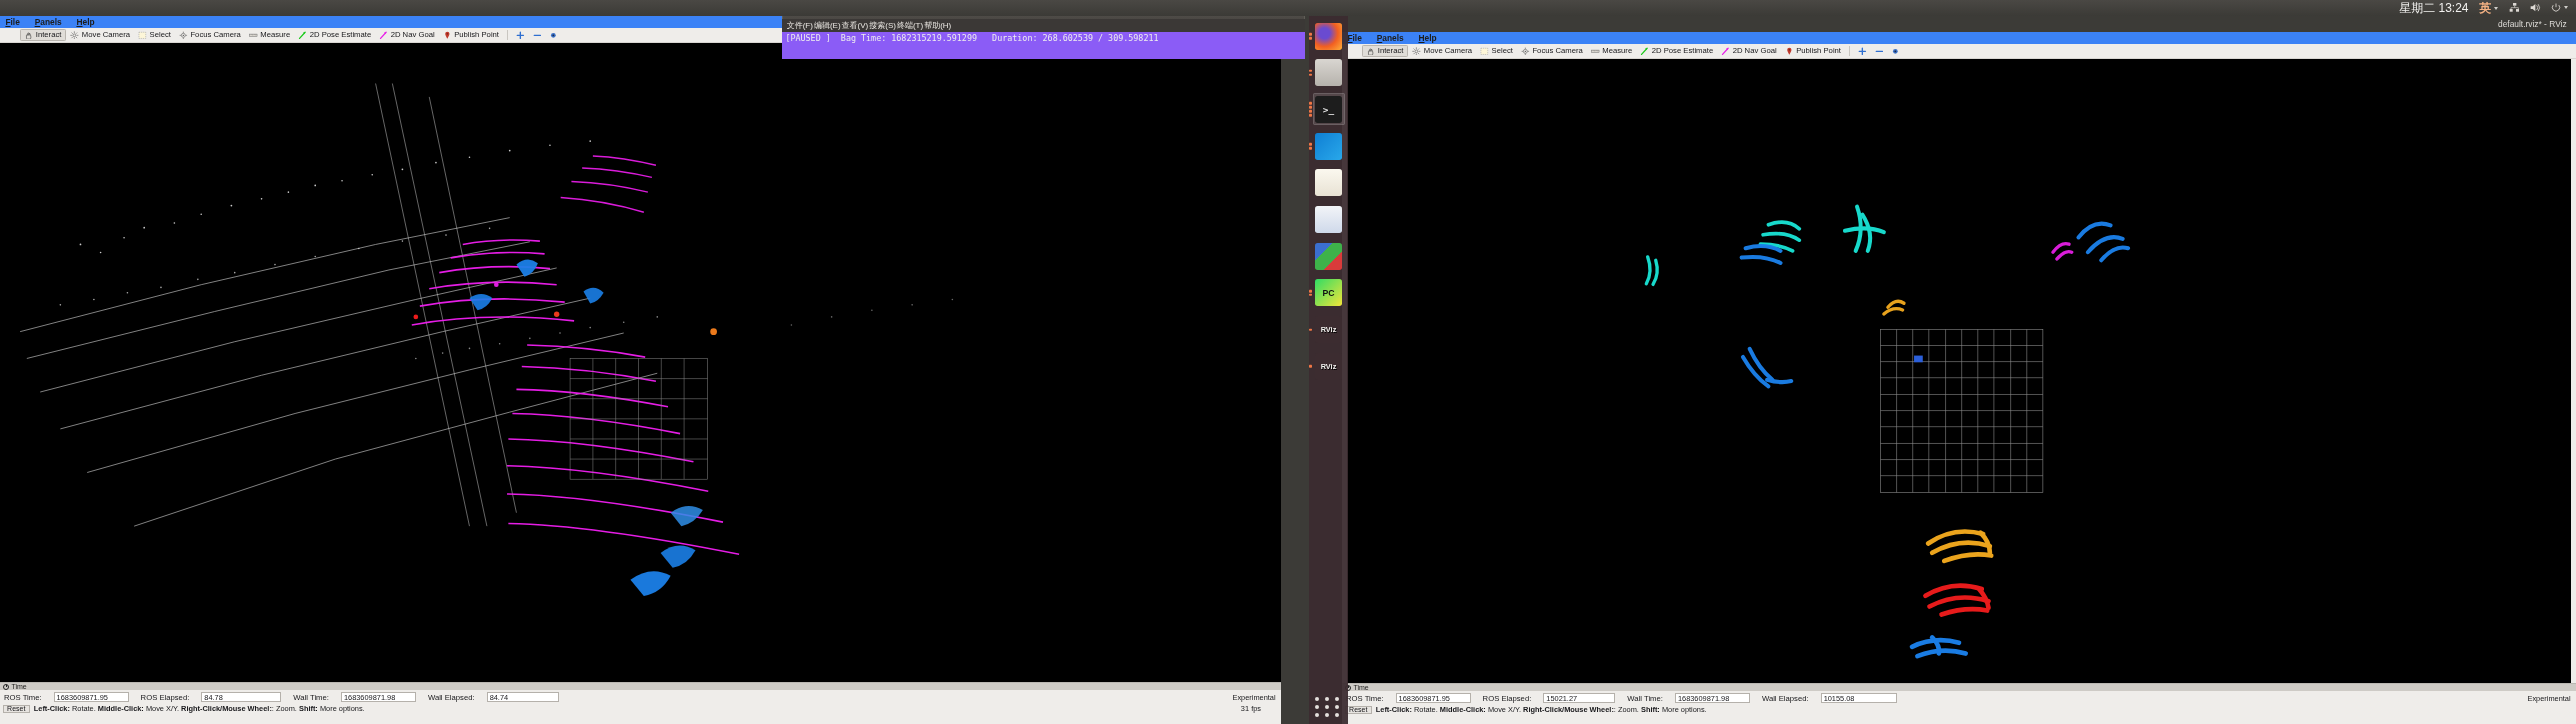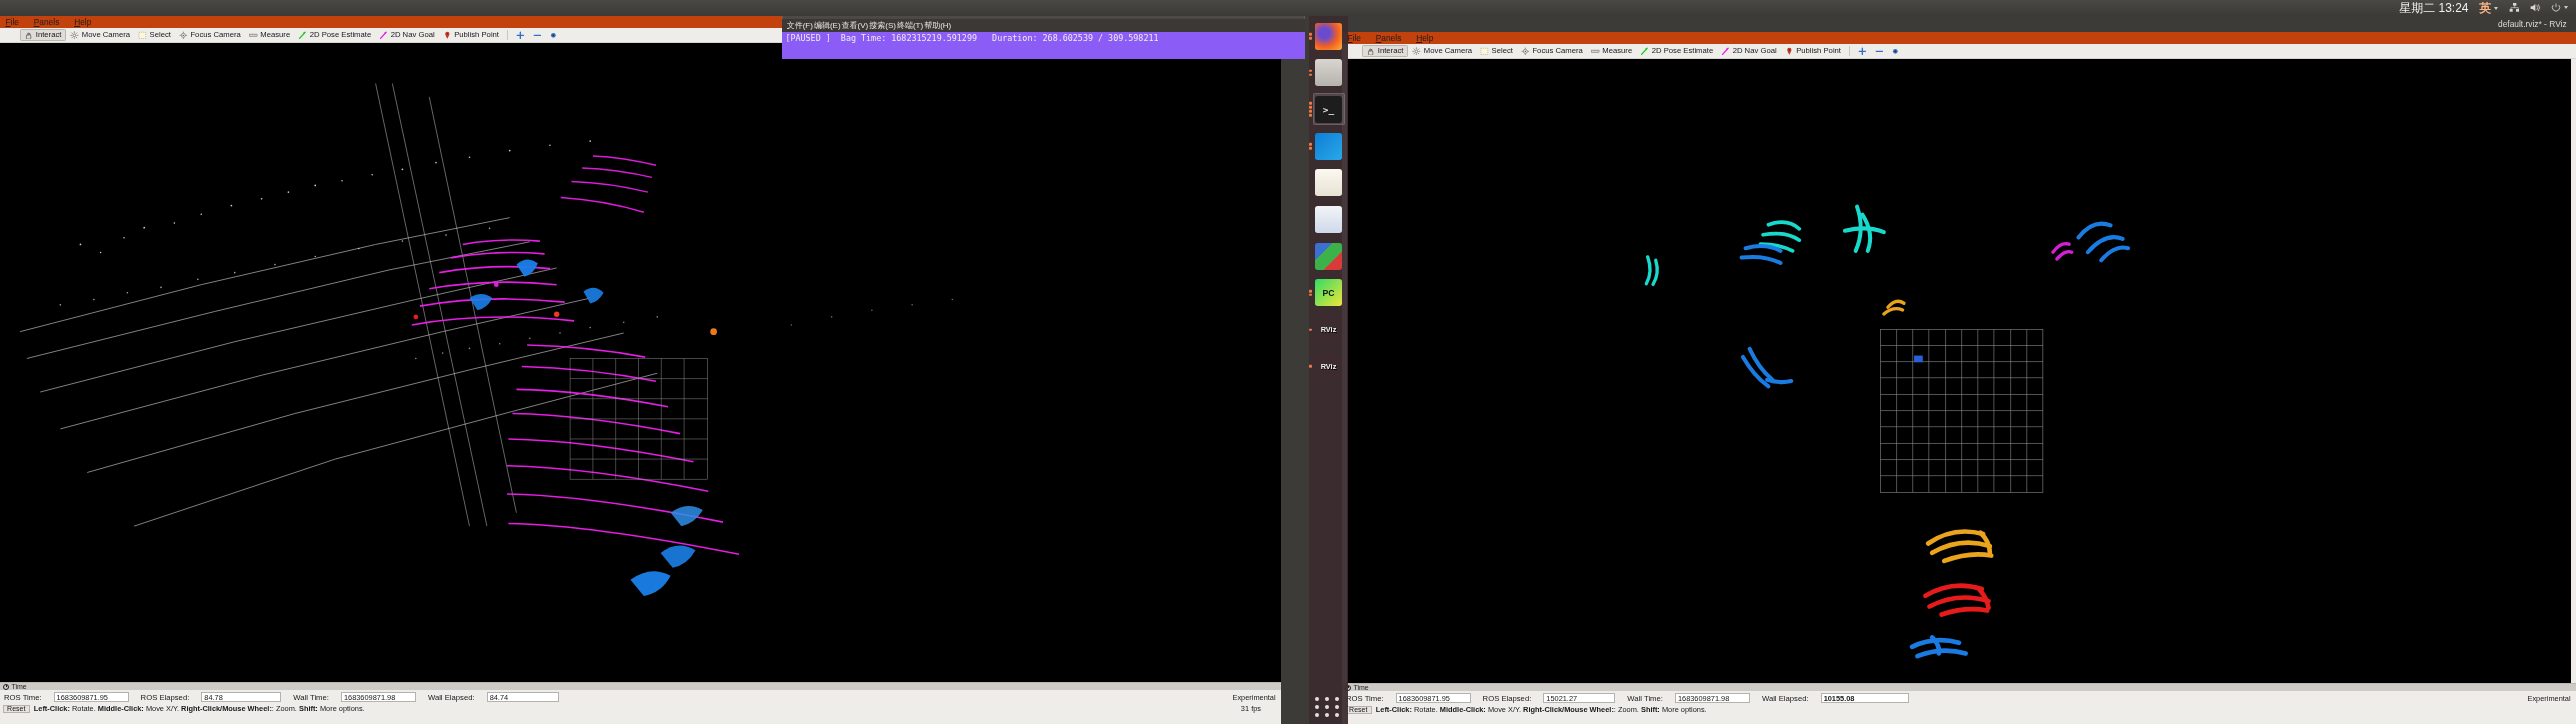--- a/index.html
+++ b/index.html
@@ -45,22 +45,22 @@
   .grid-dots i { background:#e3e0dc; border-radius:50%; width:4px;height:4px; display:block; }
 
   
   .rviz-win { position:absolute; background:#efedea; z-index:10; }
   .rviz-title {
     height:16px; background:#3c3b37; color:#dedcd8;
     display:flex; align-items:center; justify-content:center;
     font-size:8.4px; position:relative;
   }
   .menubar {
-    height:12px; background:#c2410c; display:flex; align-items:center;
-    gap:14.8px; padding-left:5.4px; font-size:8.4px; color:#1d1d1b;
+    height:12px; background:#3b82f6; display:flex; align-items:center;
+    gap:14.8px; padding-left:5.4px; font-size:8.4px; color:#1d1d1b;font-weight:bold;
   }
   .menubar span u { text-decoration: underline; }
   .toolbar {
     height:14.8px; background:#efedea; border-bottom:0.7px solid #d8d5d1;
     display:flex; align-items:center; gap:1.3px; padding-left:20px;
   }
   .tbtn {
     display:flex; align-items:center; gap:2.7px;
     font-size:7.7px; color:#17171a; padding:1.3px 3.4px; border-radius:1.3px;
     white-space:nowrap; height:12.7px;
@@ -527,21 +527,21 @@
     </div>
 
     <div class="timebar" id="timeR">
         <span>ROS Time:</span>
         <div class="tfield" style="width: 75px;">1683609871.95</div>
         <span>ROS Elapsed:</span>
         <div class="tfield" style="width: 72px;">15021.27</div>
         <span>Wall Time:</span>
         <div class="tfield" style="width: 75px;">1683609871.98</div>
         <span>Wall Elapsed:</span>
-        <div class="tfield" style="width: 88px; font-weight: bold;">10155.08</div>
+        <div class="tfield" style="width: 76px;">10155.08</div>
         <span class="expbtn">Experimental</span>
       </div>
 
     <div class="hintbar">
       <span class="resetbtn">Reset</span>
       <span id="hintR"><b>Left-Click:</b><span> Rotate. </span><b>Middle-Click:</b><span> Move X/Y. </span><b>Right-Click/Mouse Wheel:</b><span>: Zoom. </span><b>Shift:</b><span> More options.</span></span>
     </div>
   </div>
 
   <div class="term-win" style="left:782px;top:1.3px;width:523px;height:51px;">

